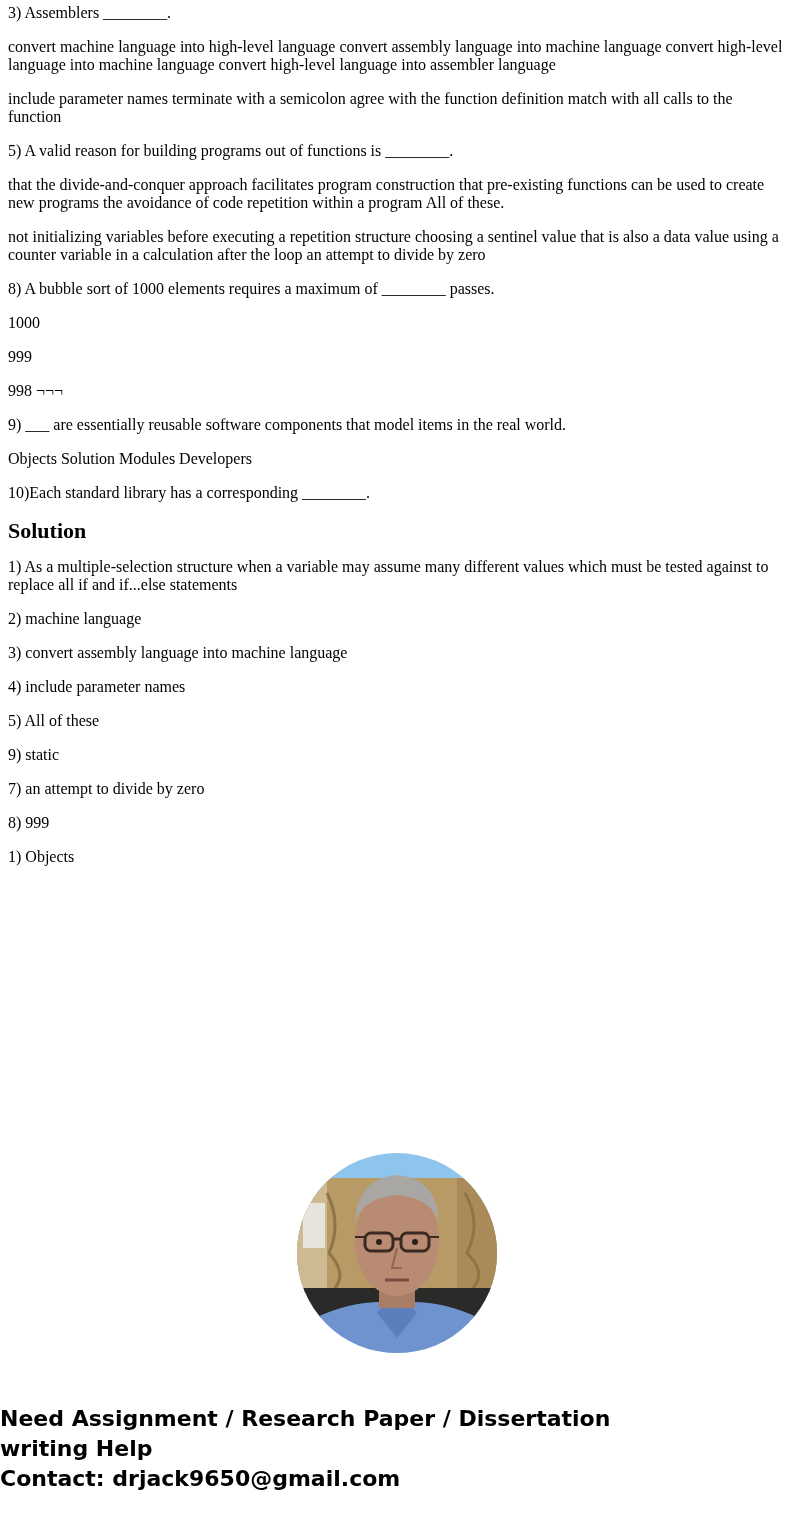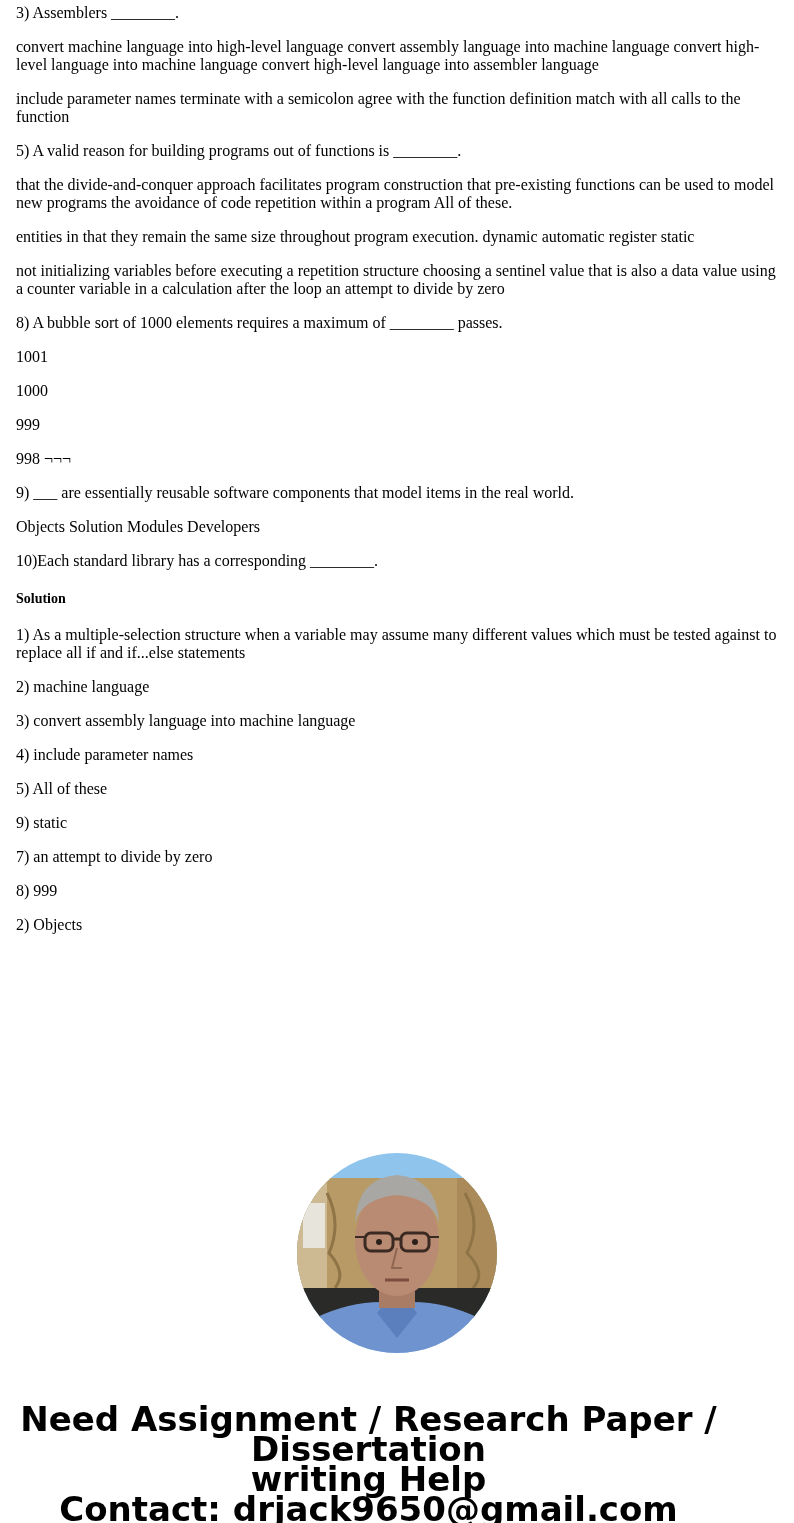--- a/index.html
+++ b/index.html
@@ -10,28 +10,28 @@
     body {
       width: 794px;
       min-height: 1523px;
       font-family: "Liberation Serif", "DejaVu Serif", serif;
       font-size: 16px;
       line-height: 18px;
       color: #000000;
       position: relative;
     }
     .content {
-      padding: 0 16px;
+      padding: 0 8px;
       margin-top: -12px;
     }
     .content p {
       margin: 16px 0;
     }
     .content h3 {
-      font-size: 14px;
+      font-size: 22px;
       line-height: 22px;
       font-weight: bold;
       margin: 18px 0 16px 0;
     }
     .avatar-wrap {
       position: absolute;
       left: 297px;
       top: 1153px;
       width: 200px;
       height: 200px;
@@ -39,69 +39,66 @@
       overflow: hidden;
     }
     .avatar-wrap svg {
       display: block;
     }
     .promo {
       position: absolute;
       left: 0;
       top: 1404px;
       width: 737px;
-      text-align: center;
       font-family: "DejaVu Sans", sans-serif;
       font-weight: bold;
-      font-size: 34px;
+      font-size: 22px;
       line-height: 30px;
       color: #000000;
     }
     .promo div {
       margin: 0;
     }
   </style>
 </head>
 <body>
 
 <div class="content">
   <p>3) Assemblers ________.</p>
   <p>convert machine language into high-level language convert assembly language into machine language convert high-level language into machine language convert high-level language into assembler language</p>
 
   <p>include parameter names terminate with a semicolon agree with the function definition match with all calls to the function</p>
 
   <p>5) A valid reason for building programs out of functions is ________.</p>
-  <p>that the divide-and-conquer approach facilitates program construction that pre-existing functions can be used to model new programs the avoidance of code repetition within a program All of these.</p>
+  <p>that the divide-and-conquer approach facilitates program construction that pre-existing functions can be used to create new programs the avoidance of code repetition within a program All of these.</p>
 
-  <p>entities in that they remain the same size throughout program execution. dynamic automatic register static</p>
 
   <p>not initializing variables before executing a repetition structure choosing a sentinel value that is also a data value using a counter variable in a calculation after the loop an attempt to divide by zero</p>
 
   <p>8) A bubble sort of 1000 elements requires a maximum of ________ passes.</p>
-  <p>1001</p>
   <p>1000</p>
   <p>999</p>
   <p>998 ¬¬¬</p>
 
   <p>9) ___ are essentially reusable software components that model items in the real world.</p>
   <p>Objects Solution Modules Developers</p>
 
   <p>10)Each standard library has a corresponding ________.</p>
 
   <h3>Solution</h3>
 
   <p>1) As a multiple-selection structure when a variable may assume many different values which must be tested against to replace all if and if...else statements</p>
   <p>2) machine language</p>
   <p>3) convert assembly language into machine language</p>
   <p>4) include parameter names</p>
   <p>5) All of these</p>
   <p>9) static</p>
   <p>7) an attempt to divide by zero</p>
   <p>8) 999</p>
-  <p>2) Objects</p>
+  <p>1) Objects</p>
 </div>
 
 <div class="avatar-wrap">
   <svg width="200" height="200" viewBox="0 0 200 200">
 
     <rect x="0" y="0" width="200" height="200" fill="#8fc4ec"></rect>
 
     <rect x="0" y="25" width="200" height="115" fill="#b79a66"></rect>
     <rect x="0" y="25" width="30" height="115" fill="#cdb992"></rect>
     <rect x="6" y="50" width="22" height="45" fill="#e7e4dc"></rect>

